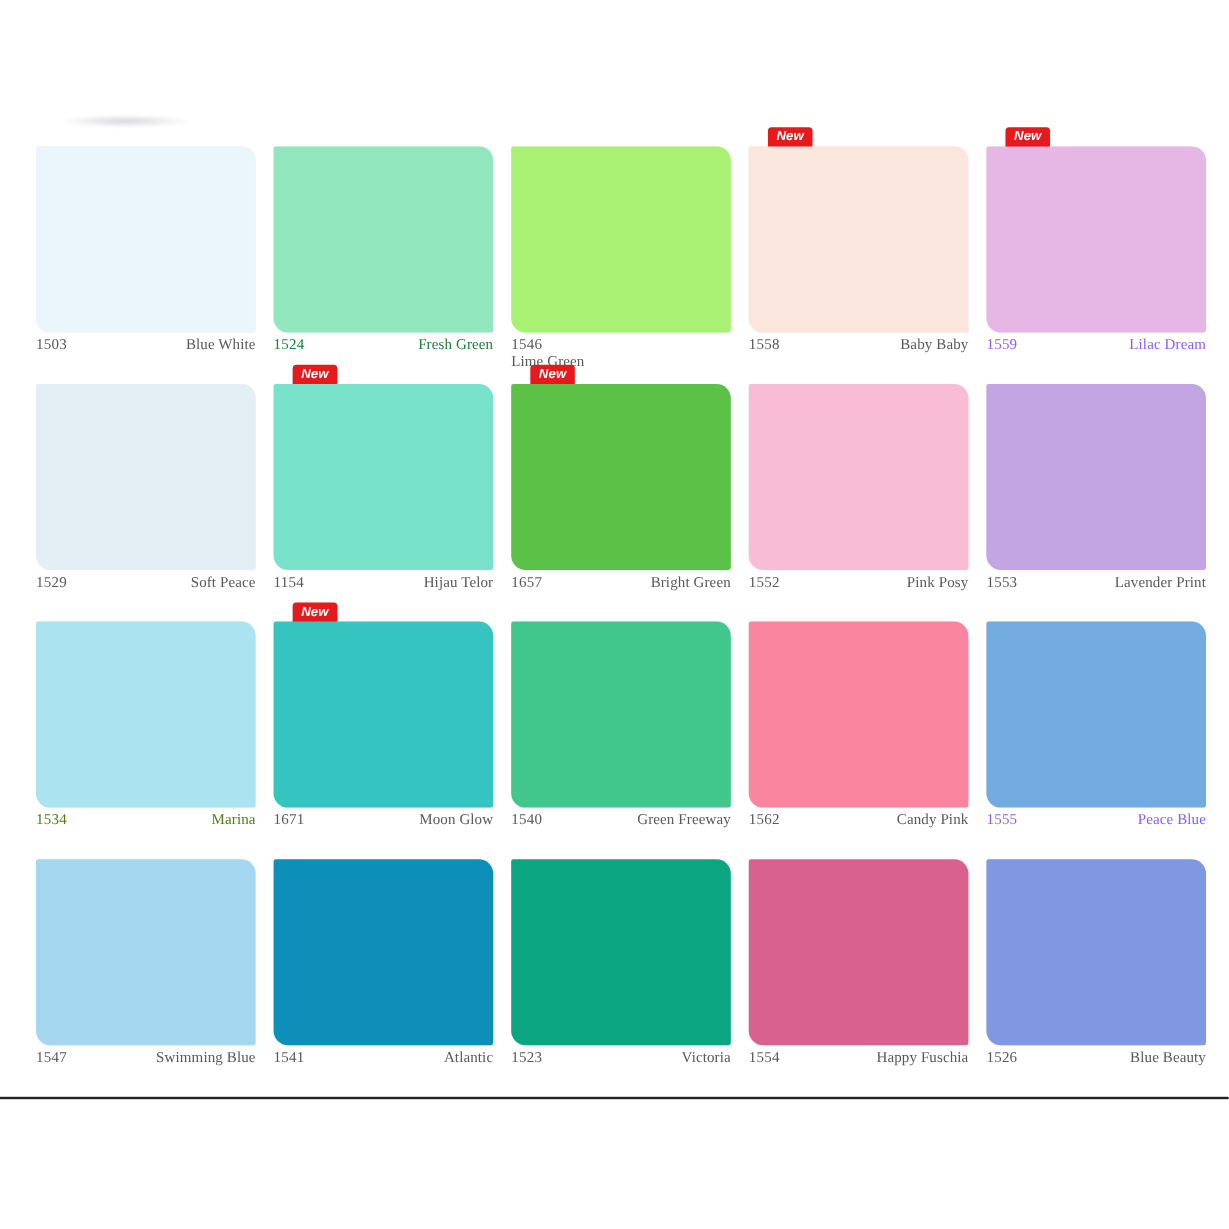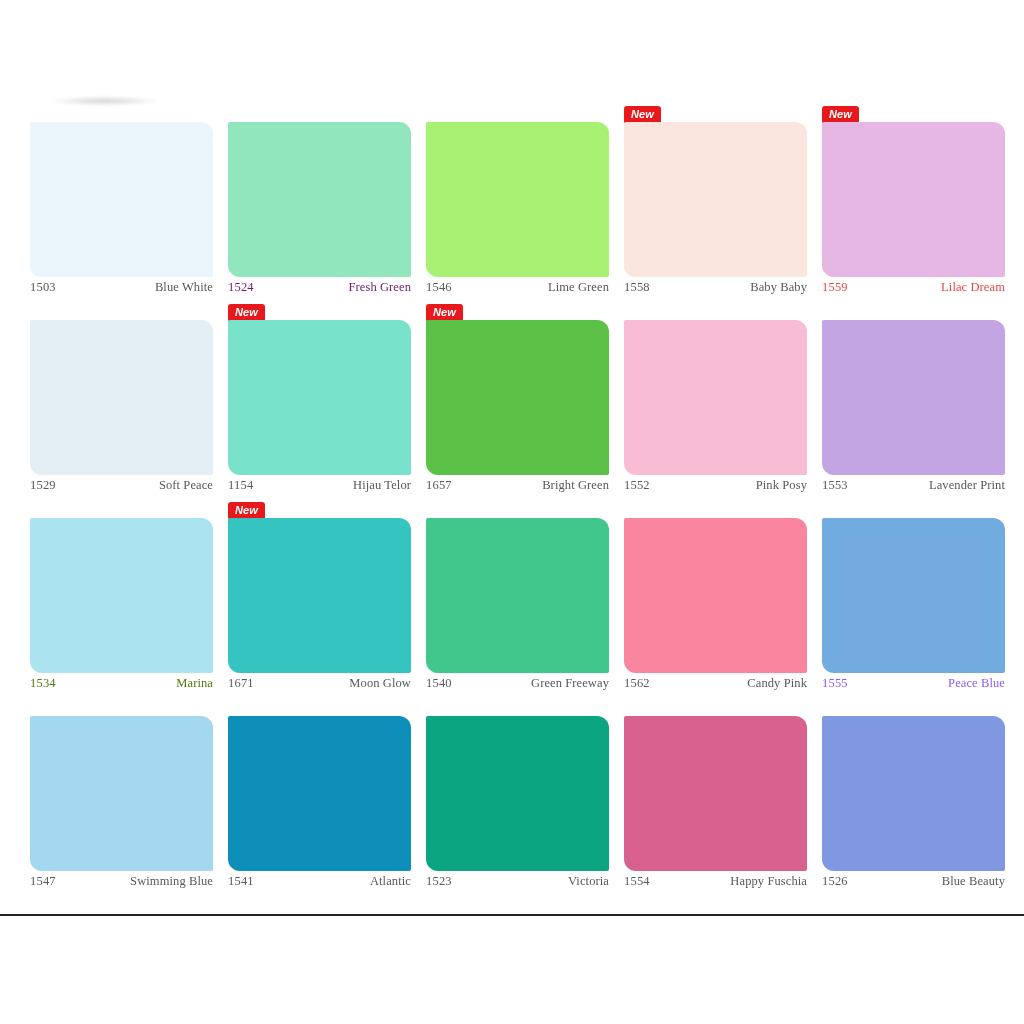--- a/index.html
+++ b/index.html
@@ -54,21 +54,21 @@
   }
 
   .cell.c0 { left: 0px; }
   .cell.c1 { left: 198px; }
   .cell.c2 { left: 396px; }
   .cell.c3 { left: 594px; }
   .cell.c4 { left: 792px; }
 
   .badge-slot {
     position: absolute;
-    left: 0px;
+    left: 16px;
     top: 0px;
     height: 18px;
   }
 
   .new-badge {
     display: inline-block;
     background: #e8191c;
     color: #ffffff;
     font-size: 11px;
     font-weight: bold;
@@ -134,51 +134,51 @@
         <div class="labels" style="color: rgb(88, 88, 90);">
           <span class="code">1503</span>
           <span class="name">Blue White</span>
         </div>
       </div>
       <div class="cell c1">
         <div class="badge-slot">
           
         </div>
         <div class="chip" style="background: rgb(146, 230, 189);"></div>
-        <div class="labels" style="color: #701a75;">
+        <div class="labels" style="color: #15803d;">
           <span class="code">1524</span>
           <span class="name">Fresh Green</span>
         </div>
       </div>
       <div class="cell c2">
         <div class="badge-slot">
           
         </div>
         <div class="chip" style="background: rgb(168, 241, 114);"></div>
-        <div class="labels" style="color: rgb(88, 88, 90);">
+        <div class="labels" style="color: rgb(88, 88, 90); flex-direction: column;">
           <span class="code">1546</span>
           <span class="name">Lime Green</span>
         </div>
       </div>
       <div class="cell c3">
         <div class="badge-slot">
           <span class="new-badge" style="background: rgb(232, 25, 28);">New</span>
         </div>
         <div class="chip" style="background: rgb(251, 230, 221);"></div>
         <div class="labels" style="color: rgb(88, 88, 90);">
           <span class="code">1558</span>
           <span class="name">Baby Baby</span>
         </div>
       </div>
       <div class="cell c4">
         <div class="badge-slot">
           <span class="new-badge" style="background: rgb(232, 25, 28);">New</span>
         </div>
         <div class="chip" style="background: rgb(230, 182, 228);"></div>
-        <div class="labels" style="color: #ef4444; gap: 12px;">
+        <div class="labels" style="color: #8b5cf6; gap: 12px;">
           <span class="code">1559</span>
           <span class="name">Lilac Dream</span>
         </div>
       </div>
     </div>
 
     <div class="row">
       <div class="cell c0">
         <div class="badge-slot">
           

